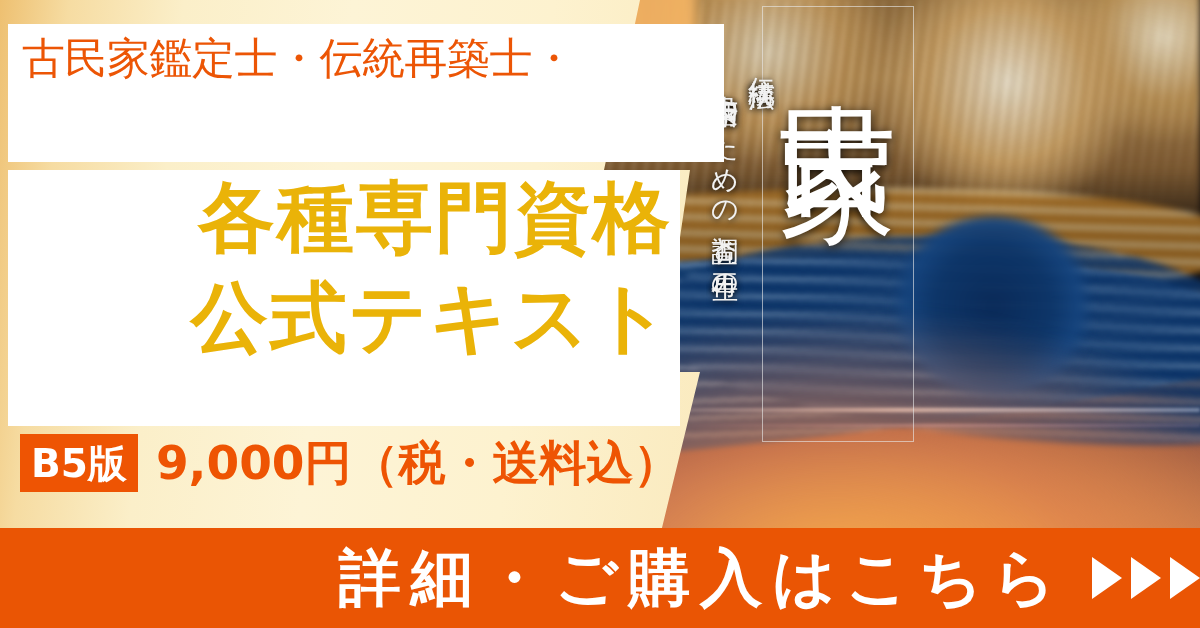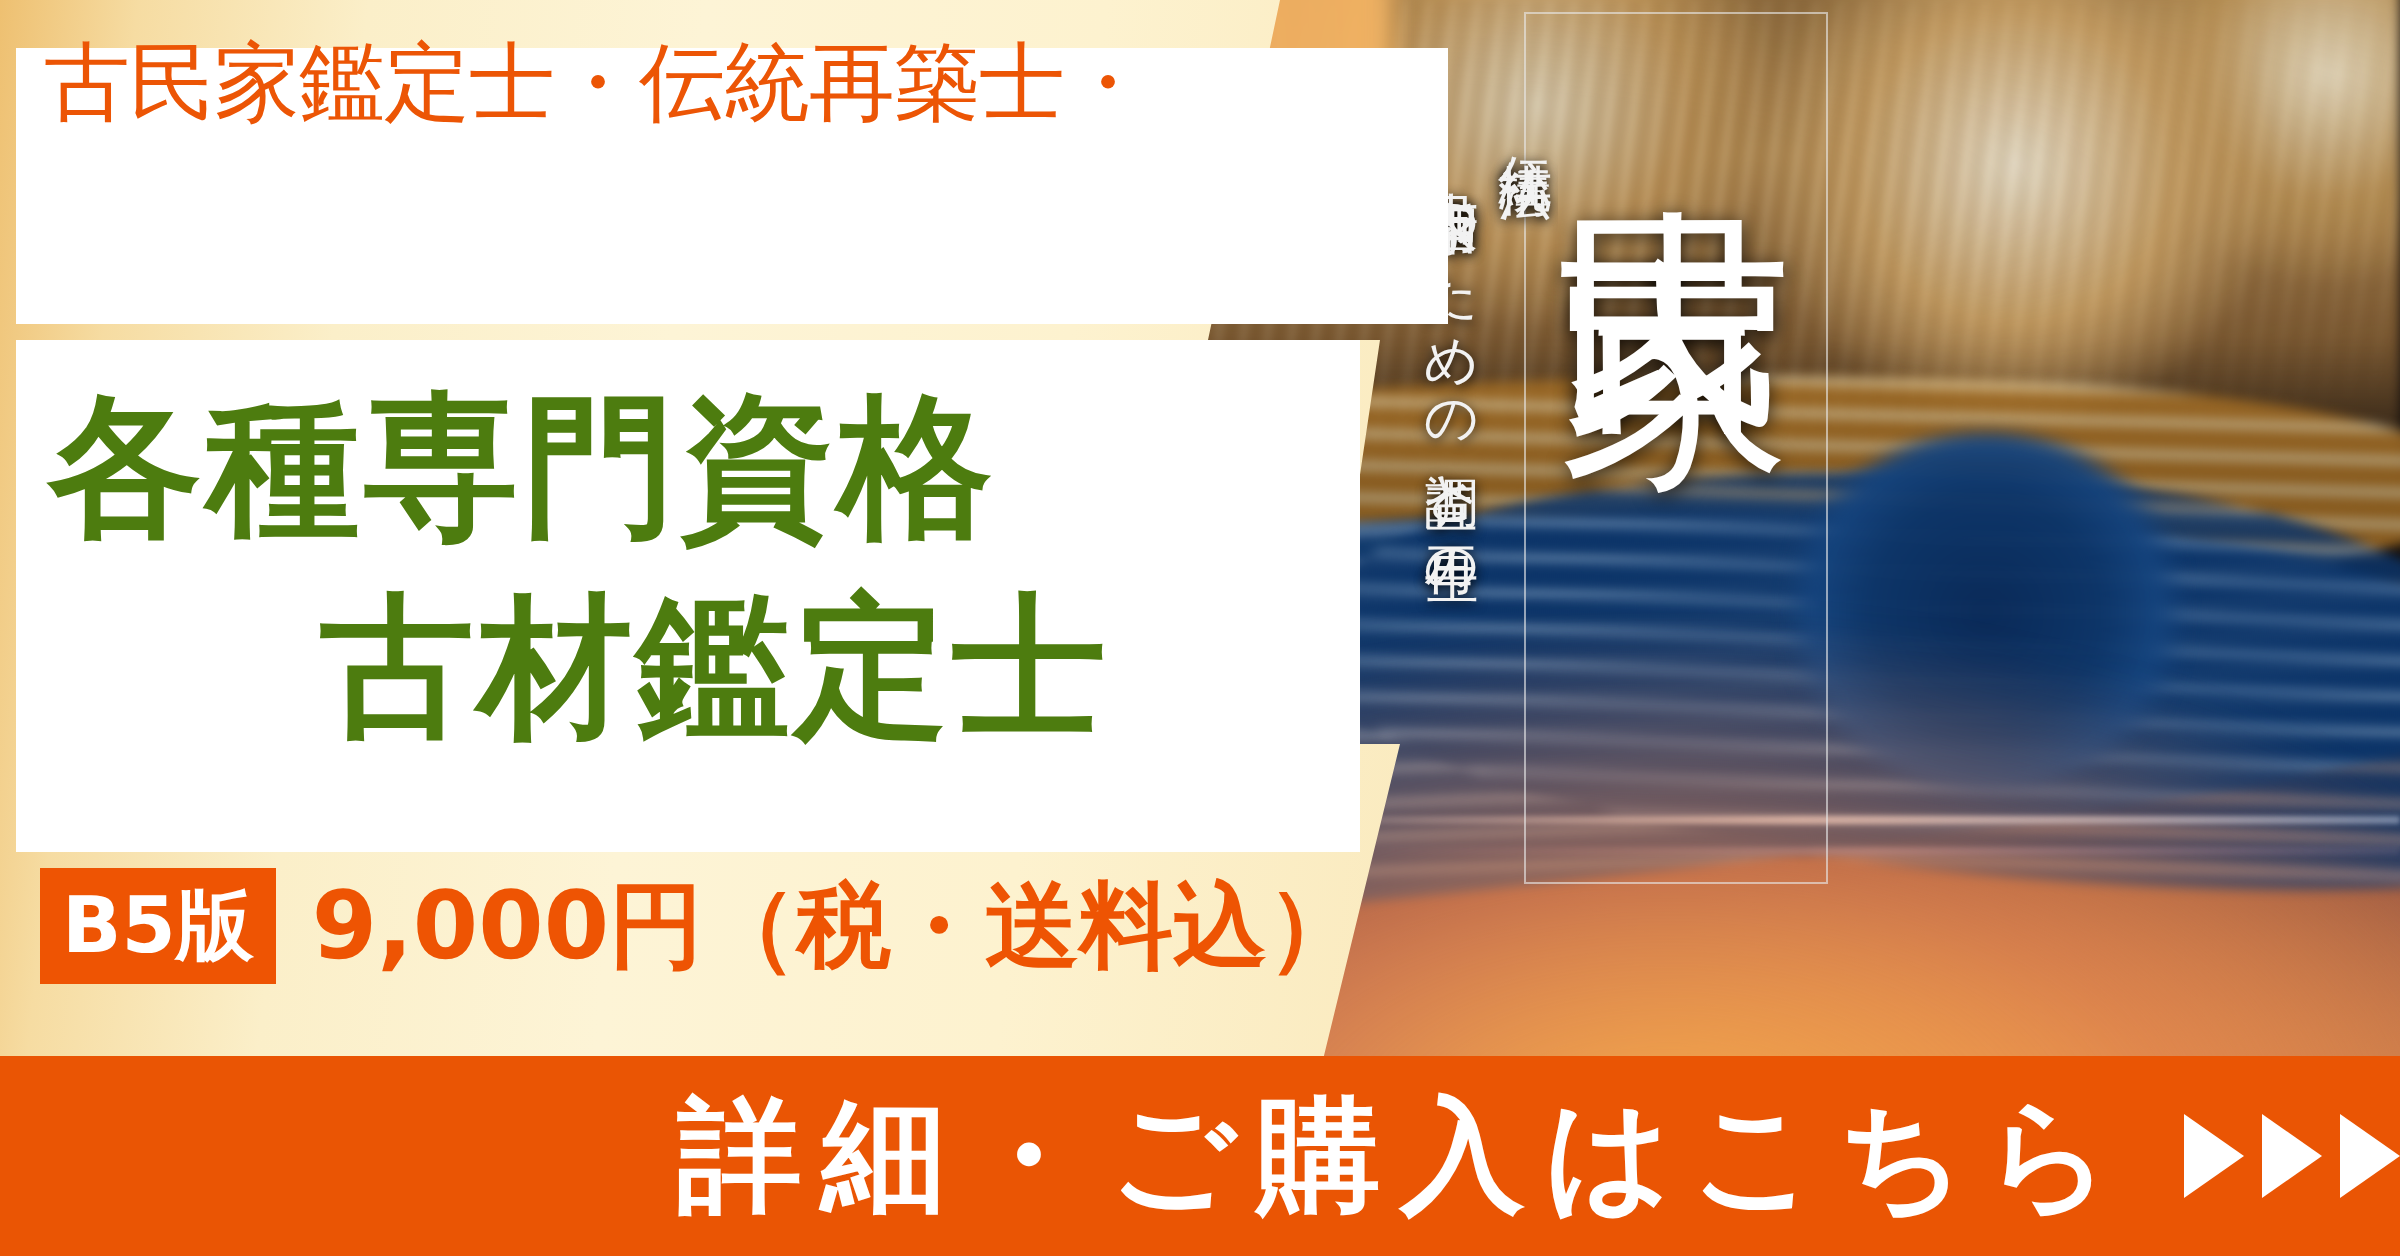--- a/index.html
+++ b/index.html
@@ -136,30 +136,30 @@
     background:linear-gradient(96deg,#eec071 0%,#f6dca2 9%,#fbefc9 24%,#fdf4d6 46%,#fdf2cf 72%,#faeabe 100%);
     clip-path:polygon(0 0, 640px 0, 604px 170px, 690px 170px, 660px 372px, 700px 372px, 660px 536px, 0 536px);
   }
 
   
   .wbox{position:absolute;background:#fff;}
   #wbox-top{left:8px;top:24px;width:716px;height:138px;}
   #wbox-main{left:8px;top:170px;width:672px;height:256px;}
 
   .line-certs{
-    position:absolute;left:18px;top:12px;width:706px;
+    position:absolute;left:18px;top:28px;width:706px;
     color:#ec5505;font-size:43px;line-height:1.42;letter-spacing:-.5px;
     font-weight:400;white-space:nowrap;
   }
   .line-certs div{padding-left:4px;}
 
   .headline{
-    position:absolute;left:0;top:185px;width:672px;
-    color:#4d7c0f;font-weight:700;font-size:77px;line-height:1.30;
-    letter-spacing:2px;white-space:nowrap;
+    position:absolute;left:0;top:168px;width:672px;
+    color:#eab308;font-weight:700;font-size:77px;line-height:1.30;
+    letter-spacing:2px;white-space:nowrap;text-align:right;
   }
   .headline .h1{padding-left:24px;}
   .headline .h2{padding-left:160px;}
 
   
   .price-row{
     position:absolute;left:20px;top:432px;height:62px;
     display:flex;align-items:center;
   }
   .badge{
@@ -219,21 +219,21 @@
 
   <div class="wbox" id="wbox-top"></div>
   <div class="wbox" id="wbox-main"></div>
 
   <div class="line-certs">
     <div>古民家鑑定士・伝統再築士・</div>
   </div>
 
   <div class="headline">
     <div class="h1">各種専門資格</div>
-    <div class="h2">古材鑑定士</div>
+    <div class="h2">公式テキスト</div>
   </div>
 
   <div class="price-row">
     <div class="badge">B5版</div>
     <div class="price">9,000円（税・送料込）</div>
   </div>
 
   <div class="cta">
     <div class="cta-text">詳細・ご購入はこちら</div>
     <div class="arrows">

